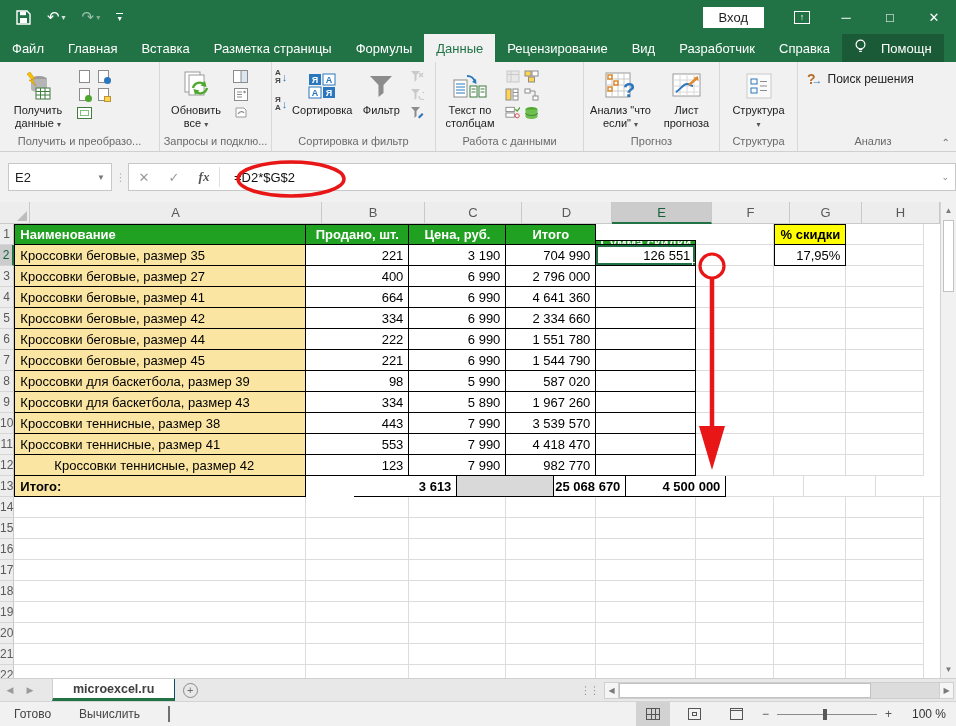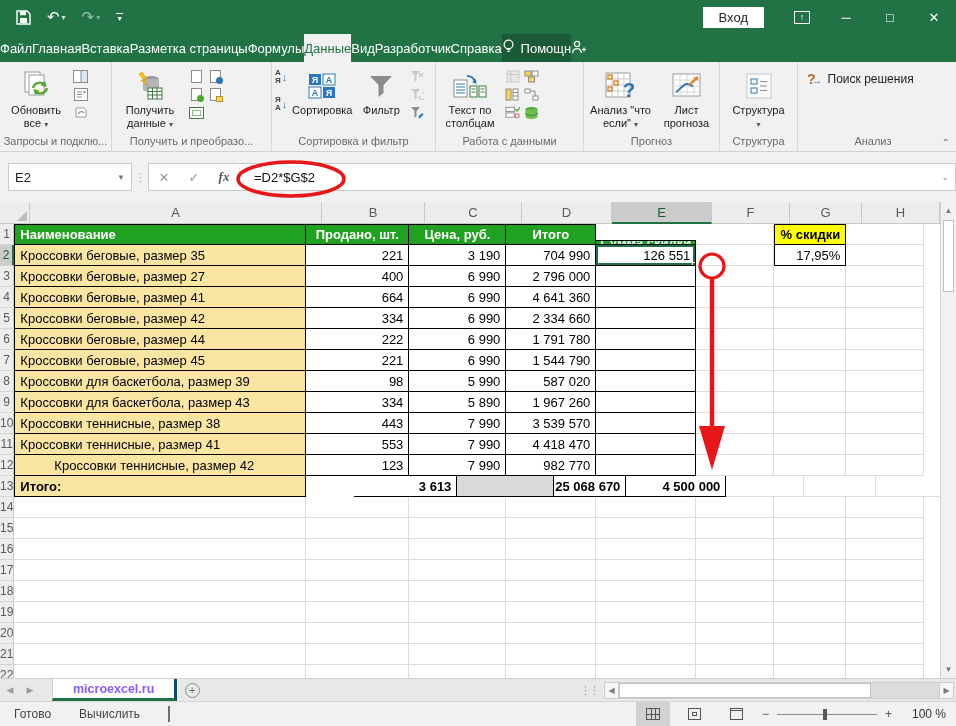--- a/index.html
+++ b/index.html
@@ -14,23 +14,23 @@
   .qat .drop8 { font-size:8px; opacity:.8; }
   .qat-custom { border-top:1px solid #fff; font-size:7px; padding-top:1px; }
   .tb-title { position:absolute; left:0; right:0; text-align:center; font-size:13px; pointer-events:none; }
   .tb-right { margin-left:auto; display:flex; align-items:center; height:100%; z-index:2; }
   .signin { background:#fff; color:#1e1e1e; font-size:13px; padding:3px 16px; margin-right:16px; }
   .wbtn { width:44px; height:100%; display:flex; align-items:center; justify-content:center; font-size:13px; color:#fff; }
   .ribopt { width:16px; height:13px; border:1px solid #fff; display:flex; align-items:flex-start; justify-content:center; font-size:9px; line-height:10px; }
 
   
   .tabstrip { height:28px; background:#217346; display:flex; align-items:stretch; color:#fff; font-size:13px; }
-  .rtab { padding:0 0; display:flex; align-items:center; white-space:nowrap; }
+  .rtab { padding:0 12px; display:flex; align-items:center; white-space:nowrap; }
   .rtab.active { background:#f1f1f1; color:#217346; }
-  .rtab.assist { background:#1a5a36; gap:6px; }
+  .rtab.assist { background:#1a5a36; gap:14px; }
   .rtab.share { gap:6px; }
 
   
   .ribbon { height:90px; background:#f1f1f1; border-bottom:1px solid #d0d0d0; display:flex; font-size:11px; color:#333; position:relative; }
   .rgroup { border-right:1px solid #d8d8d8; display:flex; flex-direction:column; }
   .rg-body { flex:1; display:flex; align-items:flex-start; padding:5px 3px 0; gap:4px; }
   .rg-label { height:17px; text-align:center; color:#6a6a6a; font-size:11px; line-height:14px; white-space:nowrap; overflow:hidden; }
   .bigbtn { display:flex; flex-direction:column; align-items:center; text-align:center; line-height:13px; padding-top:1px; }
   .bigbtn .ic { height:36px; display:flex; align-items:center; justify-content:center; }
   .drop { font-size:8px; color:#555; }
@@ -46,21 +46,21 @@
   .sortsm { display:flex; align-items:center; gap:1px; font-size:8px; line-height:8px; color:#444; font-weight:bold; }
   .sortsm .arr { color:#2b77bd; font-size:11px; font-weight:normal; }
   .dimgray { color:#b0b0b0; }
   .chev-collapse { position:absolute; right:6px; bottom:3px; color:#666; font-size:10px; }
   .solverbtn { display:flex; align-items:center; gap:5px; font-size:12px; color:#222; padding:4px 6px; }
   .qmark { color:#b66a28; font-weight:bold; font-size:14px; }
   .qarr { color:#2b77bd; font-size:11px; margin-left:-4px; }
 
   
   .formulabar { height:50px; background:#f1f1f1; display:flex; align-items:center; padding:0 0 0 8px; position:relative; }
-  .namebox { width:124px; height:28px; background:#fff; border:1px solid #c8c8c8; display:flex; align-items:center; padding:0 6px; font-size:13px; color:#222; }
+  .namebox { width:104px; height:28px; background:#fff; border:1px solid #c8c8c8; display:flex; align-items:center; padding:0 6px; font-size:13px; color:#222; }
   .nb-drop { margin-left:auto; color:#777; font-size:8px; padding-left:6px; }
   .fb-sep { width:16px; text-align:center; color:#b0b0b0; font-size:11px; letter-spacing:-1px; }
   .fbar { flex:1; height:28px; background:#fff; border:1px solid #c8c8c8; display:flex; align-items:center; }
   .fb-btn { width:30px; text-align:center; color:#9a9a9a; font-size:13px; }
   .fb-fx { color:#555; font-style:italic; font-family:"Liberation Serif",serif; font-weight:bold; }
   .fb-div { width:1px; height:20px; background:#e0e0e0; }
   .fb-formula { font-size:13px; color:#111; margin-left:14px; }
   .fb-expand { margin-left:auto; margin-right:6px; color:#888; font-size:9px; }
 
   
@@ -92,21 +92,21 @@
 
   
   .vscroll { position:absolute; right:0; top:202px; width:16px; height:476px; background:#f1f1f1; border-left:1px solid #d4d4d4; }
   .vs-btn { height:17px; display:flex; align-items:center; justify-content:center; color:#7a7a7a; font-size:8px; }
   .vs-btn.down { position:absolute; bottom:0; left:0; right:0; }
   .vs-thumb { position:absolute; top:18px; left:2px; right:2px; height:72px; background:#ffffff; border:1px solid #c2c2c2; }
 
   
   .tabbar { position:absolute; top:678px; left:0; width:956px; height:23px; background:#e8e8e8; border-top:1px solid #cfcfcf; display:flex; align-items:stretch; font-size:12.5px; }
   .navarr { width:20px; display:flex; align-items:center; justify-content:center; color:#9b9b9b; font-size:9px; }
-  .sheettab { background:#fff; border-left:1px solid #cfcfcf; border-right:3px solid #0c4a6e; border-bottom:3px solid #217346; color:#8b5cf6; font-weight:bold; padding:0 20px; display:flex; align-items:center; margin-left:12px; }
+  .sheettab { background:#fff; border-left:1px solid #cfcfcf; border-right:1px solid #0c4a6e; border-bottom:3px solid #217346; color:#404040; font-weight:bold; padding:0 20px; display:flex; align-items:center; margin-left:12px; }
   .addsheet { width:30px; display:flex; align-items:center; justify-content:center; }
   .pluscirc { width:15px; height:15px; border:1px solid #8a8a8a; border-radius:50%; color:#6a6a6a; font-size:11px; line-height:13px; text-align:center; }
   .hscroll { position:absolute; right:2px; top:2px; height:18px; display:flex; align-items:center; }
   .hs-handle { color:#9a9a9a; font-size:11px; margin-right:6px; letter-spacing:-2px; }
   .hs-btn { width:15px; height:17px; background:#f5f5f5; border:1px solid #cfcfcf; color:#7a7a7a; font-size:8px; display:flex; align-items:center; justify-content:center; }
   .hs-track { width:320px; height:17px; background:#dcdcdc; border-top:1px solid #cfcfcf; border-bottom:1px solid #cfcfcf; position:relative; }
   .hs-thumb { position:absolute; left:0; top:0; bottom:0; width:252px; background:#fff; border:1px solid #c2c2c2; }
 
   
   .statusbar { position:absolute; top:701px; left:0; width:956px; height:25px; background:#f1f1f1; border-top:1px solid #d4d4d4; display:flex; align-items:center; font-size:12px; color:#444; }
@@ -163,20 +163,21 @@
 </div>
 
 <div class="tabstrip">
   <div class="rtab">Файл</div>
   <div id="tabs" style="display:flex">
       <div class="rtab">Главная</div>
       <div class="rtab">Вставка</div>
       <div class="rtab">Разметка страницы</div>
       <div class="rtab">Формулы</div>
       <div class="rtab active">Данные</div>
+      <div class="rtab">Рецензирование</div>
       <div class="rtab">Вид</div>
       <div class="rtab">Разработчик</div>
       <div class="rtab">Справка</div>
     </div>
   <div class="rtab assist">
     <span>
       <svg width="13" height="15" viewBox="0 0 13 15">
           <circle cx="6.5" cy="5.5" r="4.4" fill="none" stroke="#fff" stroke-width="1.2"></circle>
           <path d="M4.8 10.5h3.4M5.2 12.3h2.6" stroke="#fff" stroke-width="1.2"></path>
         </svg>
@@ -190,20 +191,67 @@
           <path d="M1.5 13c.5-3 2.4-4.4 4.5-4.4S10 10 10.5 13" fill="none" stroke="#fff" stroke-width="1.2"></path>
           <path d="M11 9.5h4M13 7.5v4" stroke="#fff" stroke-width="1.2"></path>
         </svg>
     </span>
 
   </div>
 </div>
 
 <div class="ribbon">
 
+  <div class="rgroup" style="width:160px">
+    <div class="rg-body">
+      <div class="bigbtn" style="width:70px">
+        <span class="ic">
+          <svg width="32" height="32" viewBox="0 0 32 32">
+            <ellipse cx="17" cy="9" rx="8" ry="3" fill="#9b9b9b"></ellipse>
+            <path d="M9 9v10c0 1.7 3.6 3 8 3s8-1.3 8-3V9" fill="#b5b5b5"></path>
+            <polygon points="8,2 13,9 10,9 14,16 7,10 10,10 5,4" fill="#ffc000" stroke="#b78a00" stroke-width=".5"></polygon>
+            <rect x="14" y="18" width="14" height="11" fill="#fff" stroke="#3e7d3e"></rect>
+            <path d="M14 21.5h14M14 25h14M18.5 18v11M23 18v11" stroke="#3e7d3e" stroke-width="1"></path>
+          </svg>
+        </span>
+        <span class="lbl2"><span>Получить данные</span> <span class="drop">▾</span></span>
+      </div>
+      <div class="minis">
+        <div class="minirow">
+          <span class="mini">
+              <span class="doc"></span>
+            </span>
+          <span class="mini">
+              <span class="doc">
+                <span class="dotb"></span>
+              </span>
+            </span>
+        </div>
+        <div class="minirow">
+          <span class="mini">
+              <span class="doc">
+                <span class="dotg"></span>
+              </span>
+            </span>
+          <span class="mini">
+              <span class="doc">
+                <span class="doty"></span>
+              </span>
+            </span>
+        </div>
+        <div class="minirow">
+          <span class="mini">
+              <span class="tblmini"></span>
+            </span>
+        </div>
+      </div>
+    </div>
+    <div class="rg-label">Получить и преобразо...</div>
+  </div>
+
   <div class="rgroup" style="width:112px">
     <div class="rg-body">
       <div class="bigbtn" style="width:66px">
         <span class="ic">
           <svg width="30" height="32" viewBox="0 0 30 32">
             <rect x="4" y="2" width="15" height="20" fill="#fff" stroke="#9a9a9a"></rect>
             <rect x="8" y="5" width="15" height="20" fill="#fff" stroke="#9a9a9a"></rect>
             <path d="M12 18a7 7 0 0 1 12-3" fill="none" stroke="#4ea72e" stroke-width="2.4"></path>
             <path d="M26 18a7 7 0 0 1-12 3" fill="none" stroke="#4ea72e" stroke-width="2.4"></path>
             <polygon points="24,11 25.5,17 19.5,15.5" fill="#4ea72e"></polygon>
@@ -228,67 +276,20 @@
         </span>
         <span class="mini">
           <svg width="14" height="13" viewBox="0 0 14 13">
               <path d="M2 2h8l2 2v7H2z" fill="#fff" stroke="#9a9a9a"></path>
               <path d="M4 8c2-3 5-3 6-1" fill="none" stroke="#8c8c8c" stroke-width="1.3"></path>
             </svg>
         </span>
       </div>
     </div>
     <div class="rg-label">Запросы и подклю...</div>
-  </div>
-
-  <div class="rgroup" style="width:160px">
-    <div class="rg-body">
-      <div class="bigbtn" style="width:70px">
-        <span class="ic">
-          <svg width="32" height="32" viewBox="0 0 32 32">
-            <ellipse cx="17" cy="9" rx="8" ry="3" fill="#9b9b9b"></ellipse>
-            <path d="M9 9v10c0 1.7 3.6 3 8 3s8-1.3 8-3V9" fill="#b5b5b5"></path>
-            <polygon points="8,2 13,9 10,9 14,16 7,10 10,10 5,4" fill="#ffc000" stroke="#b78a00" stroke-width=".5"></polygon>
-            <rect x="14" y="18" width="14" height="11" fill="#fff" stroke="#3e7d3e"></rect>
-            <path d="M14 21.5h14M14 25h14M18.5 18v11M23 18v11" stroke="#3e7d3e" stroke-width="1"></path>
-          </svg>
-        </span>
-        <span class="lbl2"><span>Получить данные</span> <span class="drop">▾</span></span>
-      </div>
-      <div class="minis">
-        <div class="minirow">
-          <span class="mini">
-              <span class="doc"></span>
-            </span>
-          <span class="mini">
-              <span class="doc">
-                <span class="dotb"></span>
-              </span>
-            </span>
-        </div>
-        <div class="minirow">
-          <span class="mini">
-              <span class="doc">
-                <span class="dotg"></span>
-              </span>
-            </span>
-          <span class="mini">
-              <span class="doc">
-                <span class="doty"></span>
-              </span>
-            </span>
-        </div>
-        <div class="minirow">
-          <span class="mini">
-              <span class="tblmini"></span>
-            </span>
-        </div>
-      </div>
-    </div>
-    <div class="rg-label">Получить и преобразо...</div>
   </div>
 
   <div class="rgroup" style="width:164px">
     <div class="rg-body">
       <div class="minis">
         <span class="sortsm">
             <span>А<br>Я</span>
             <span class="arr">↓</span>
           </span>
         <span class="sortsm" style="margin-top:8px">
@@ -574,21 +575,21 @@
           <div class="cell blk num" style="width: 90px;">2 334 660</div>
           <div class="cell blk num" style="width: 100px;"></div>
           <div class="cell" style="width: 78px;"></div>
           <div class="cell" style="width: 72px;"></div>
           <div class="cell" style="width: 78px;"></div>
         </div>
         <div class="grow">
           <div class="cell tan blk bleft" style="width: 292px;">Кроссовки беговые, размер 44</div>
           <div class="cell blk num" style="width: 103px;">222</div>
           <div class="cell blk num" style="width: 97px;">6 990</div>
-          <div class="cell blk num" style="width: 90px;">1 791 780</div>
+          <div class="cell blk num" style="width: 90px;">1 551 780</div>
           <div class="cell blk num" style="width: 100px;"></div>
           <div class="cell" style="width: 78px;"></div>
           <div class="cell" style="width: 72px;"></div>
           <div class="cell" style="width: 78px;"></div>
         </div>
         <div class="grow">
           <div class="cell tan blk bleft" style="width: 292px;">Кроссовки беговые, размер 45</div>
           <div class="cell blk num" style="width: 103px;">221</div>
           <div class="cell blk num" style="width: 97px;">6 990</div>
           <div class="cell blk num" style="width: 90px;">1 544 790</div>

